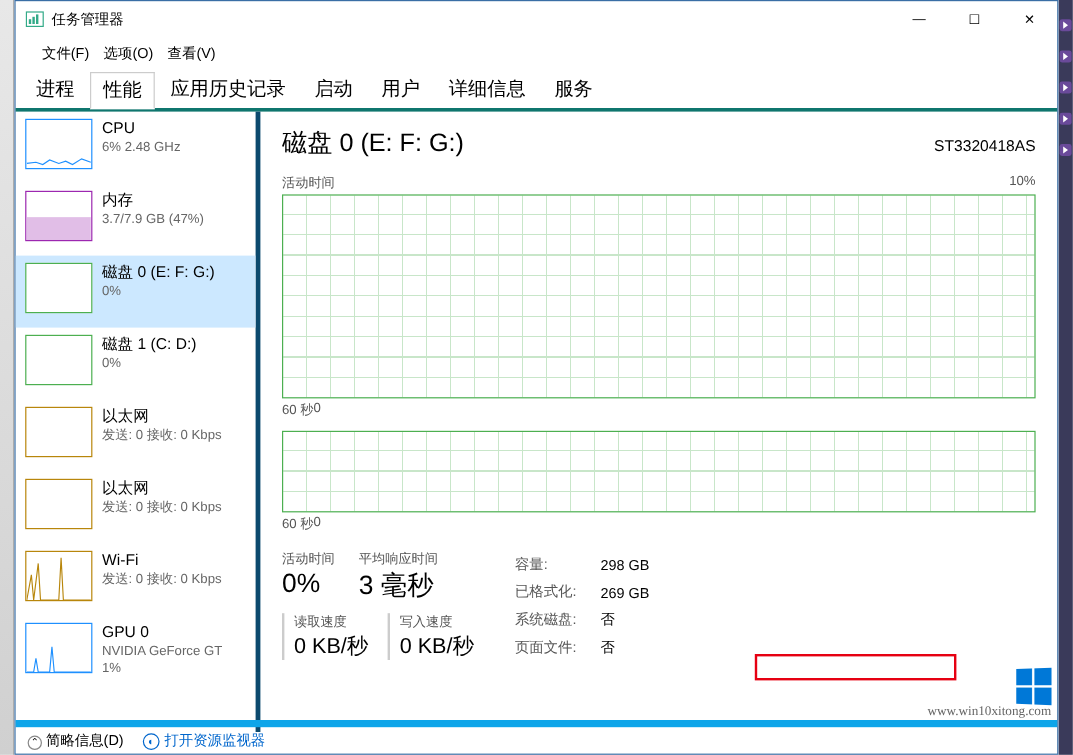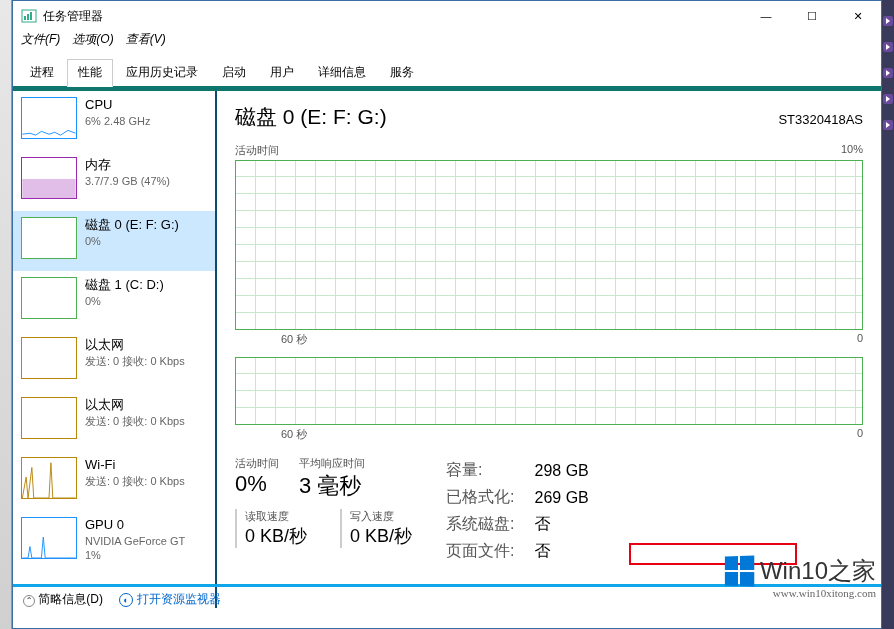--- a/index.html
+++ b/index.html
@@ -4,56 +4,56 @@
 <style>
 * { margin: 0; padding: 0; box-sizing: border-box; font-family: "Microsoft YaHei", "Segoe UI", sans-serif; }
 body { background: #fff; width: 894px; height: 629px; position: relative; overflow: hidden; }
 .left-edge { position: absolute; left: 0; top: 0; width: 12px; height: 629px; background: linear-gradient(180deg, #e8e8e8 0%, #d0d0d0 100%); border-right: 1px solid #999; z-index: 0; }
 .window { position: absolute; left: 12px; top: 0; right: 12px; bottom: 0; background: #fff; border: 1px solid #3a6ea5; }
 .titlebar { height: 30px; display: flex; align-items: center; padding: 0 0 0 8px; }
 .titlebar-icon { width: 16px; height: 16px; margin-right: 6px; }
 .titlebar-title { font-size: 12px; flex: 1; }
 .window-controls { display: flex; }
 .window-controls div { width: 46px; height: 30px; display: flex; align-items: center; justify-content: center; font-size: 11px; }
-.menubar { height: 22px; display: flex; align-items: flex-start; padding: 0 8px; font-size: 12px; gap: 12px; font-style: italic; }
-.tabs { display: flex; border-bottom: 5px solid #0f766e; padding: 6px 6px 0 6px; font-size: 12px; gap: 2px; }
+.menubar { height: 22px; display: flex; align-items: flex-end; padding: 0 22px; font-size: 12px; gap: 12px; }
+.tabs { display: flex; border-bottom: 3px solid #0f766e; padding: 6px 6px 0 6px; font-size: 16px; gap: 2px; align-items: center; }
 .tab { padding: 4px 10px; border: 1px solid transparent; cursor: pointer; }
 .tab.active { border: 1px solid #ccc; border-bottom: 1px solid #fff; margin-bottom: -1px; background: #fff; }
 .content { display: flex; height: calc(100% - 30px - 22px - 30px - 28px); }
-.sidebar { width: 204px; border-right: 2px solid #0c4a6e; overflow: hidden; }
+.sidebar { width: 204px; border-right: 4px solid #0c4a6e; overflow: hidden; }
 .side-item { display: flex; padding: 6px 8px; gap: 8px; height: 60px; align-items: flex-start; }
 .side-item.selected { background: #cce8ff; }
 .thumb { width: 56px; height: 42px; border: 1px solid; background: #fff; flex-shrink: 0; position: relative; overflow: hidden; }
 .thumb svg { width: 100%; height: 100%; }
 .side-text { font-size: 12px; line-height: 1.3; overflow: hidden; white-space: nowrap; }
 .side-text .title { font-size: 13px; }
 .side-text .sub { color: #666; font-size: 11px; }
 .main { flex: 1; padding: 12px 18px; position: relative; }
 .main-header { display: flex; justify-content: space-between; align-items: baseline; margin-bottom: 12px; }
 .main-title { font-size: 21px; font-weight: 400; }
 .main-model { font-size: 13px; }
 .chart-section { margin-bottom: 10px; }
 .chart-hdr { display: flex; justify-content: space-between; font-size: 11px; color: #555; margin-bottom: 2px; }
 .chart { border: 1px solid #4CAF50; height: 170px; background-image: 
   repeating-linear-gradient(90deg, transparent, transparent 19px, #c8e6c9 19px, #c8e6c9 20px),
   repeating-linear-gradient(0deg, transparent, transparent 16px, #c8e6c9 16px, #c8e6c9 17px);
 }
 .chart.small { height: 68px; }
-.chart-ftr { display: flex; justify-content: space-between; font-size: 11px; color: #555; margin-top: 2px; margin-left: 46px; }
+.chart-ftr { display: flex; font-size: 11px; color: #555; margin-top: 2px; }
 .stats { display: flex; gap: 28px; margin-top: 14px; }
 .stat-col { }
 .stat-label { font-size: 11px; color: #555; }
 .stat-val { font-size: 22px; font-weight: 400; }
-.stat-row2 { display: flex; gap: 33px; margin-top: 8px; }
+.stat-row2 { display: flex; gap: 16px; margin-top: 8px; }
 .stat-block { border-left: 2px solid #ccc; padding-left: 8px; }
-.info-table { font-size: 16px; }
+.info-table { font-size: 12px; }
 .info-table td { padding: 2px 14px 2px 4px; }
 .info-table td.lbl { color: #555; }
 .red-box { position: absolute; border: 2px solid #e60012; }
-.footer { position: absolute; bottom: 16px; left: 0; right: 0; height: 28px; border-top: 3px solid #0ea5e9; display: flex; align-items: center; padding: 0 10px; font-size: 12px; gap: 16px; }
+.footer { position: absolute; bottom: 0; left: 0; right: 0; height: 28px; border-top: 6px solid #0ea5e9; display: flex; align-items: center; padding: 0 10px; font-size: 12px; gap: 16px; }
 .footer .link { color: #0066cc; cursor: pointer; }
 .footer .circ { width: 14px; height: 14px; border: 1.5px solid #0066cc; border-radius: 50%; display: inline-flex; align-items: center; justify-content: center; margin-right: 4px; font-size: 9px; color: #0066cc; }
 .watermark { position: absolute; right: 18px; bottom: 30px; text-align: right; z-index: 10; }
 .watermark .logo { display: flex; align-items: center; gap: 6px; justify-content: flex-end; }
 .watermark .wintxt { font-size: 24px; font-weight: 400; color: #333; }
 .watermark .url { font-size: 11px; color: #666; font-family: Liberation Serif, serif; }
 .winlogo { width: 30px; height: 30px; display: grid; grid-template: 1fr 1fr / 1fr 1fr; gap: 2px; transform: perspective(80px) rotateY(-12deg); }
 .winlogo div { background: #0078d7; }
 .right-edge { position: absolute; right: 0; top: 0; width: 12px; height: 629px; background: #3a3a5a; z-index: 0; }
 .right-edge .p { width: 10px; height: 10px; margin: 16px 1px; background: #6a4a9a; border-radius: 2px; position: relative; }
@@ -280,16 +280,15 @@
 </div>
 
 <div class="watermark">
   <div class="logo">
     <div class="winlogo">
         <div></div>
         <div></div>
         <div></div>
         <div></div>
       </div>
-    <div class="wintxt">Win10之家</div>
   </div>
   <div class="url">www.win10xitong.com</div>
 </div>
 
 </body></html>

